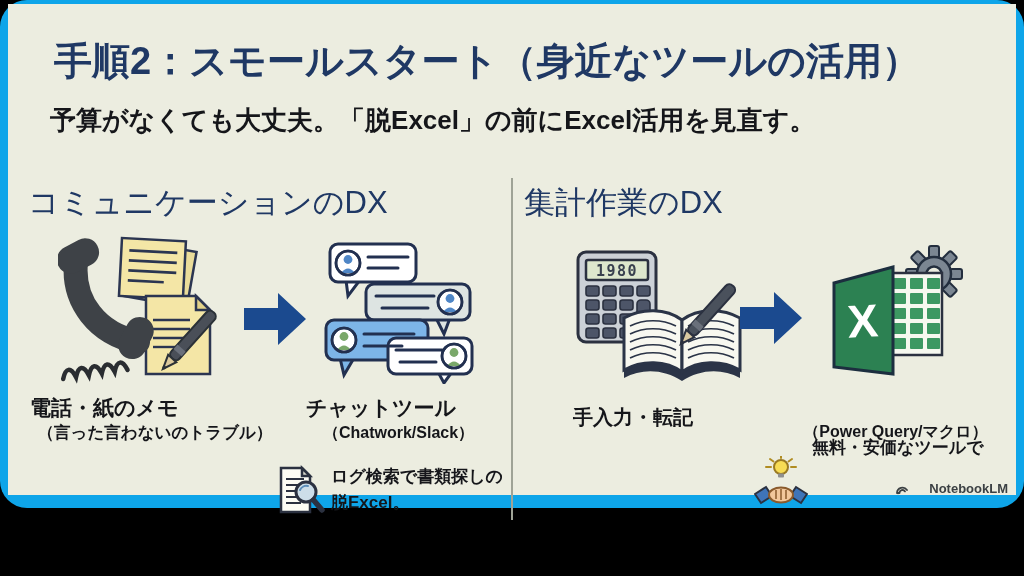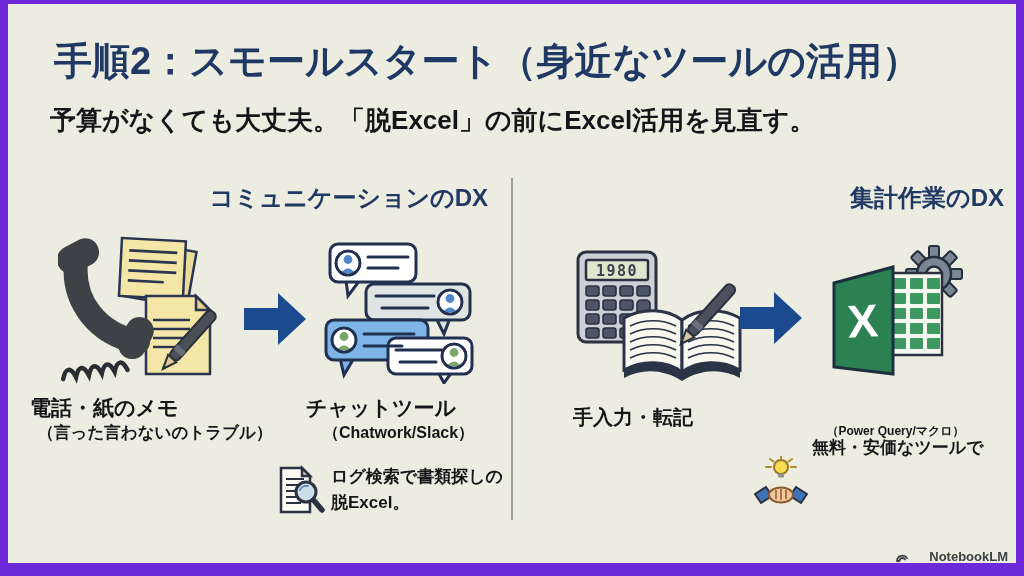--- a/index.html
+++ b/index.html
@@ -1,22 +1,22 @@
 <!DOCTYPE html>
 <html><head>
 <meta charset="utf-8">
 <style>
   html,body{margin:0;padding:0;}
   body{width:1024px;height:576px;overflow:hidden;background:#000;font-family:"Liberation Sans","DejaVu Sans",sans-serif;}
-  .canvas{position:relative;width:1024px;height:576px;background:#6d28d9;}
+  .canvas{position:relative;width:1024px;height:508px;background:#0ea5e9;border-radius:27px;}
   .slide{position:absolute;left:8px;top:4px;right:8px;bottom:13px;background:#ECEDE0;}
   .abs{position:absolute;}
   .title{font-size:38px;font-weight:800;color:#1F3864;letter-spacing:0px;white-space:nowrap;}
   .subtitle{font-size:26px;font-weight:800;color:#15161a;white-space:nowrap;}
-  .colhead{font-size:24px;font-weight:700;color:#1F3864;text-align:right;white-space:nowrap;}
+  .colhead{font-size:31px;font-weight:400;color:#1F3864;text-align:left;white-space:nowrap;}
   .lbl1{font-size:21px;font-weight:800;color:#15161a;line-height:27px;white-space:nowrap;}
   .lbl2{font-size:16.5px;font-weight:800;color:#15161a;text-align:center;line-height:23px;white-space:nowrap;}
   .note{font-size:17px;font-weight:800;color:#15161a;line-height:26px;white-space:nowrap;}
   .divider{position:absolute;left:503px;top:174px;width:2px;height:342px;background:#9FA396;}
   .wm{position:absolute;right:8px;bottom:-1px;display:flex;align-items:center;gap:20px;font-size:13px;font-weight:700;color:#3b4043;}
   svg{display:block;}
 </style>
 </head>
 <body>
 
@@ -245,21 +245,21 @@
         </g>
       </g>
 
       <g>
         <polygon points="10,42 69,26 69,133 10,126" fill="#2C8152" stroke="#1C2E3F" stroke-width="3"></polygon>
         <text x="39" y="96" text-anchor="middle" font-size="46" font-weight="800" fill="#ffffff" font-family="'Liberation Sans',sans-serif" transform="rotate(-3 39 86)">X</text>
       </g>
     </svg>
 
     <div class="abs lbl1" style="left:565px;top:400px;width:150px;font-size:20px;">手入力・転記</div>
-    <div class="abs lbl2" style="left:790px;top:416px;width:195px;font-size:12px;">（Power Query/マクロ）</div>
+    <div class="abs lbl2" style="left:790px;top:416px;width:195px;font-size:16px;">（Power Query/マクロ）</div>
 
     <svg class="abs" style="left:746px;top:452px;" width="54" height="58" viewBox="0 0 54 58">
       <g>
         <g stroke="#B08C22" stroke-width="2" stroke-linecap="round">
           <line x1="12" y1="11" x2="17" y2="11"></line>
             <line x1="37" y1="11" x2="42" y2="11"></line>
           <line x1="16" y1="3" x2="19.5" y2="5.5"></line>
             <line x1="38" y1="3" x2="34.5" y2="5.5"></line>
           <line x1="27" y1="-1" x2="27" y2="2"></line>
         </g>

